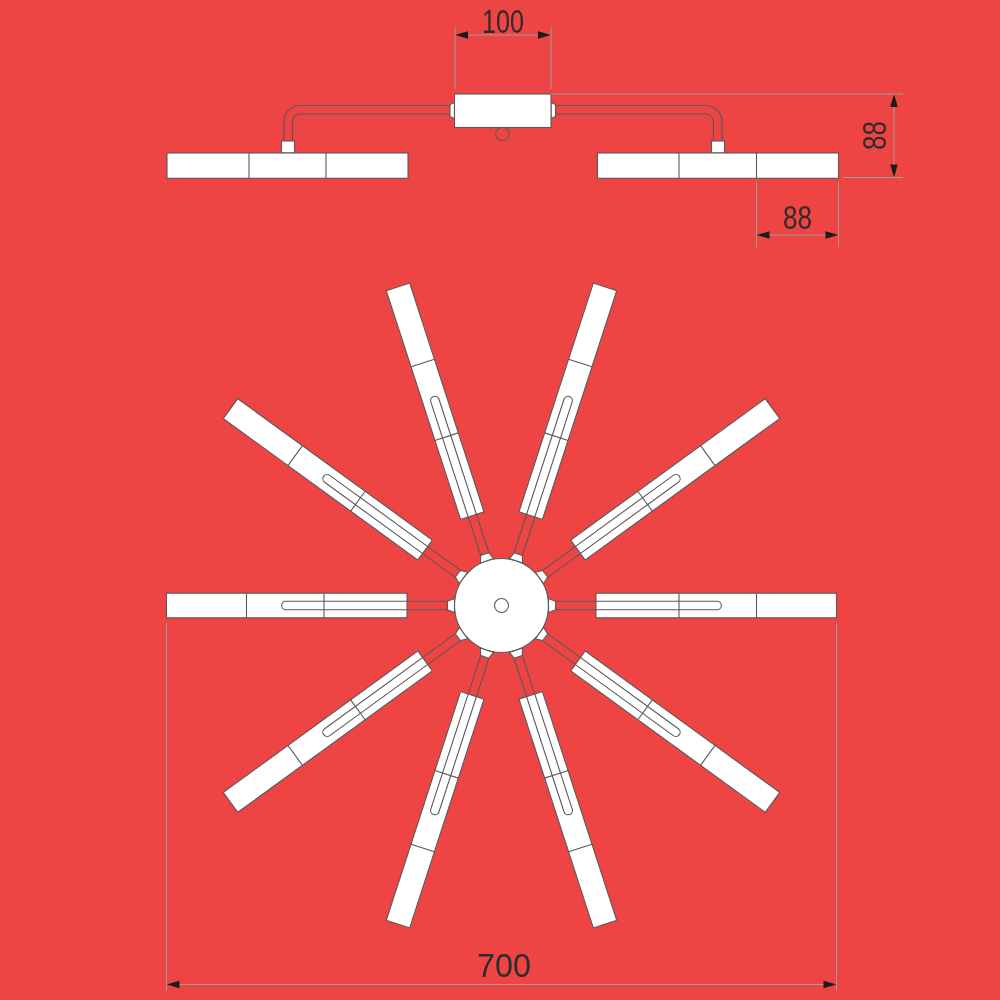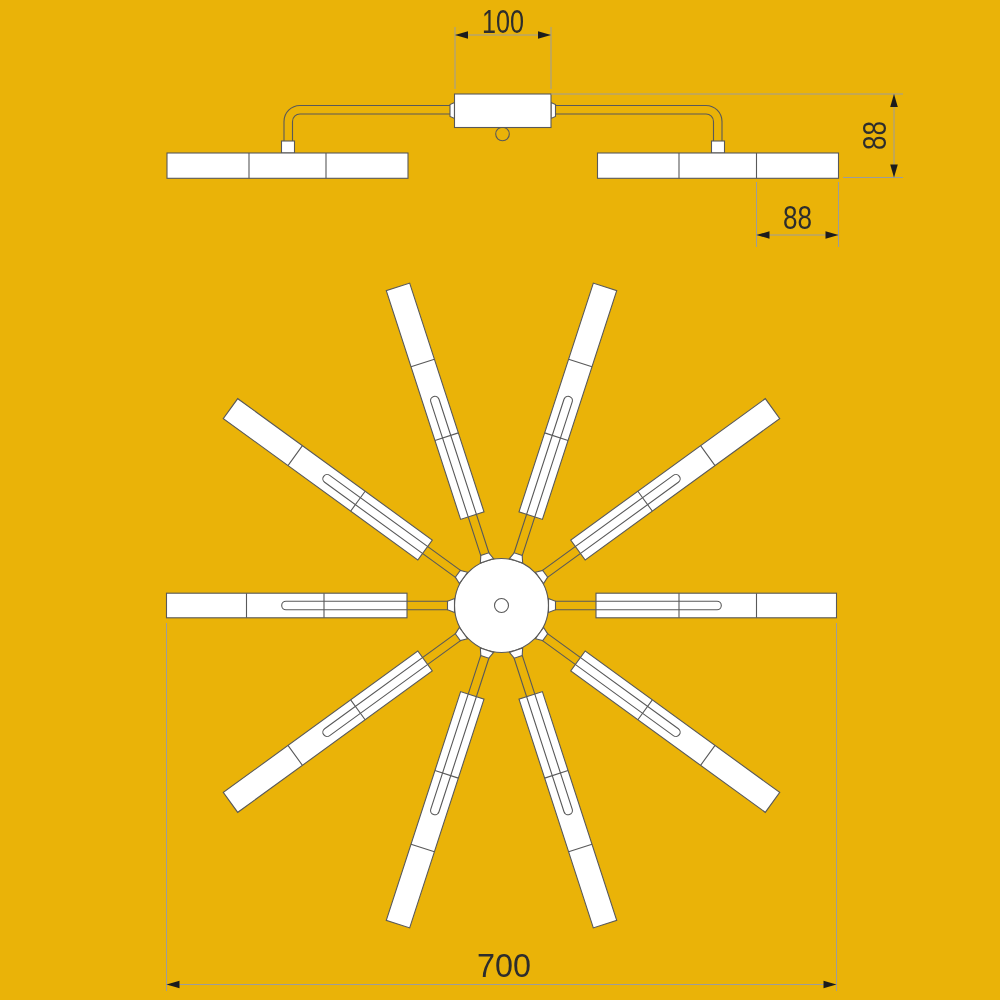--- a/index.html
+++ b/index.html
@@ -1,16 +1,16 @@
 <!DOCTYPE html>
 <html><head>
 <meta charset="utf-8">
 <style>
   html, body { margin: 0; padding: 0; background: #ffffff; }
-  .stage { width: 1000px; height: 1000px; position: relative; background: #eab308; }
+  .stage { width: 1000px; height: 1000px; position: relative; background: #ef4444; }
   svg { display: block; }
   .part   { stroke: #595959; stroke-width: 1.1; fill: none; }
   .part-f { stroke: #595959; stroke-width: 1.1; fill: #ffffff; }
   .dim    { stroke: #9c9c9c; stroke-width: 1;   fill: none; }
   .arr    { fill: #1c1c1c; stroke: none; }
   .dimtxt {
     font-family: "Liberation Sans", "DejaVu Sans", sans-serif;
     font-size: 33px;
     fill: #2d2d2d;
   }

